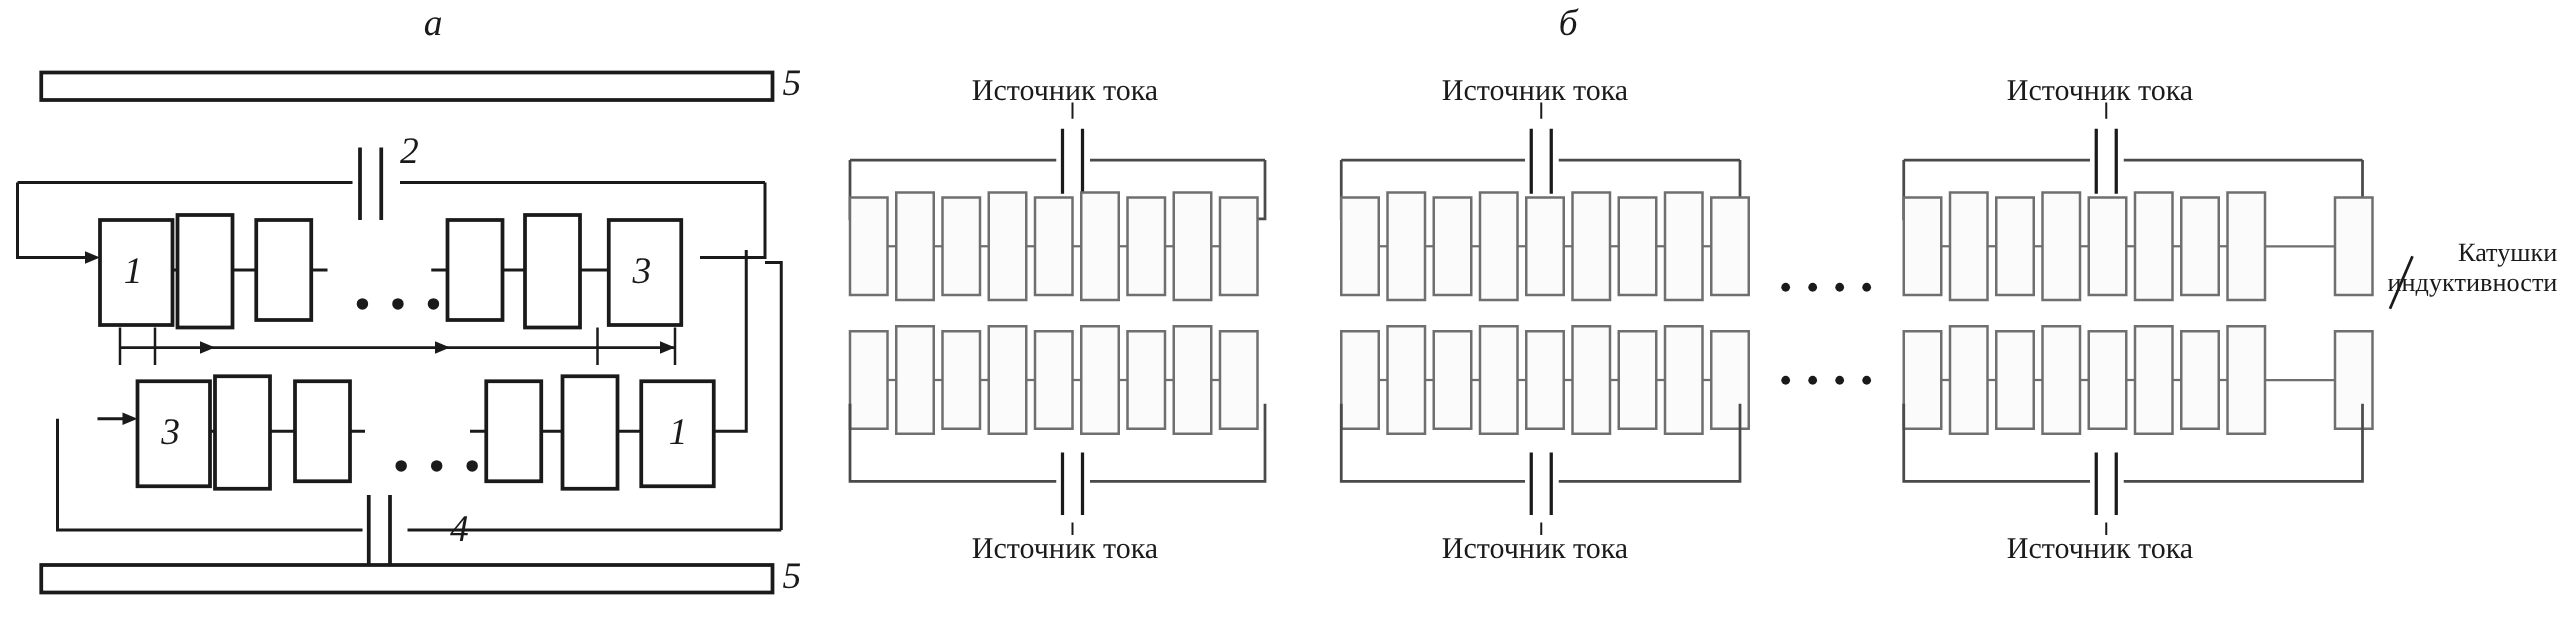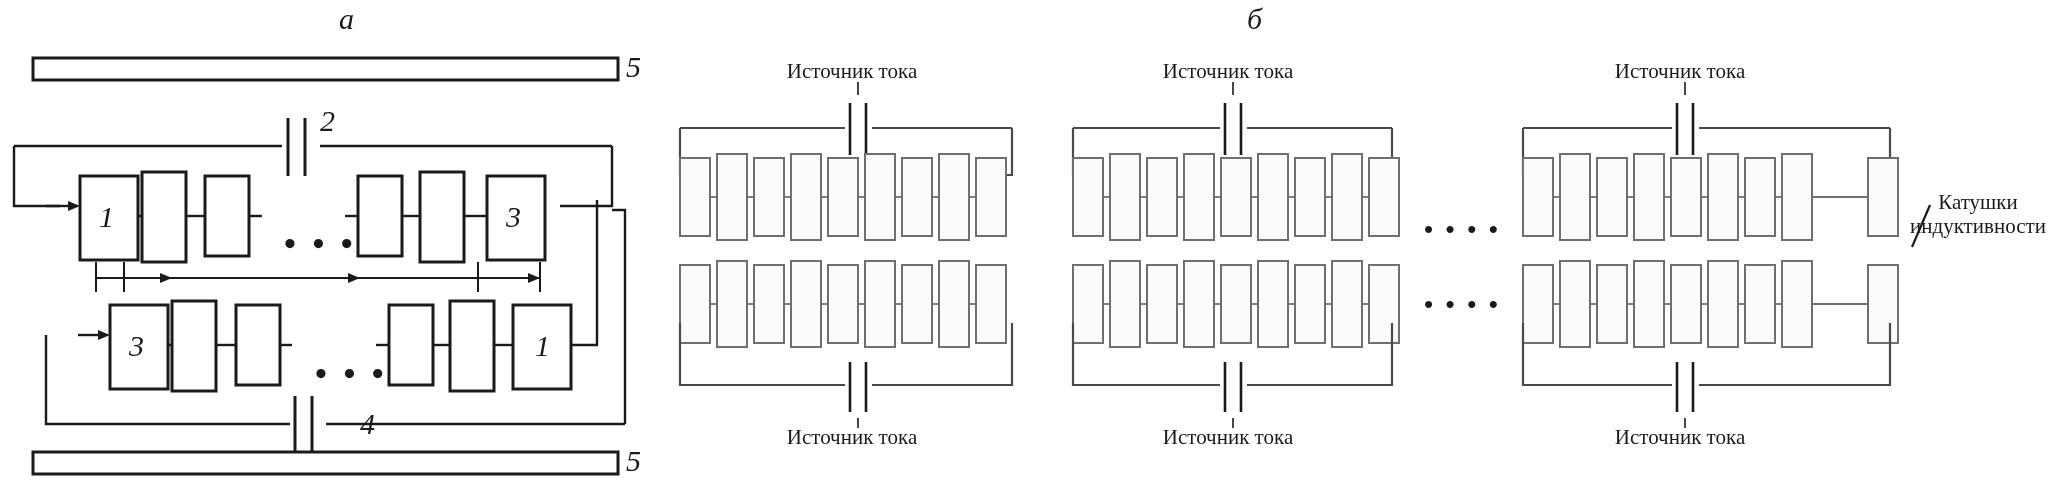--- a/index.html
+++ b/index.html
@@ -29,26 +29,26 @@
   .panel-letter {
     font-style: italic;
     font-size: 30px;
     font-family: "Liberation Serif", serif;
   }
   .num-label {
     font-style: italic;
     font-size: 30px;
   }
   .ru {
-    font-size: 21px;
+    font-size: 24px;
     font-family: "Liberation Serif", serif;
   }
   .ru-right {
     font-size: 21px;
-    text-align: center;
+    text-align: right;
     line-height: 1.15;
   }
   .dots {
     position: absolute;
     font-size: 34px;
     letter-spacing: 4px;
     font-family: "Liberation Serif", serif;
     font-weight: bold;
   }
   .dots-sm {

